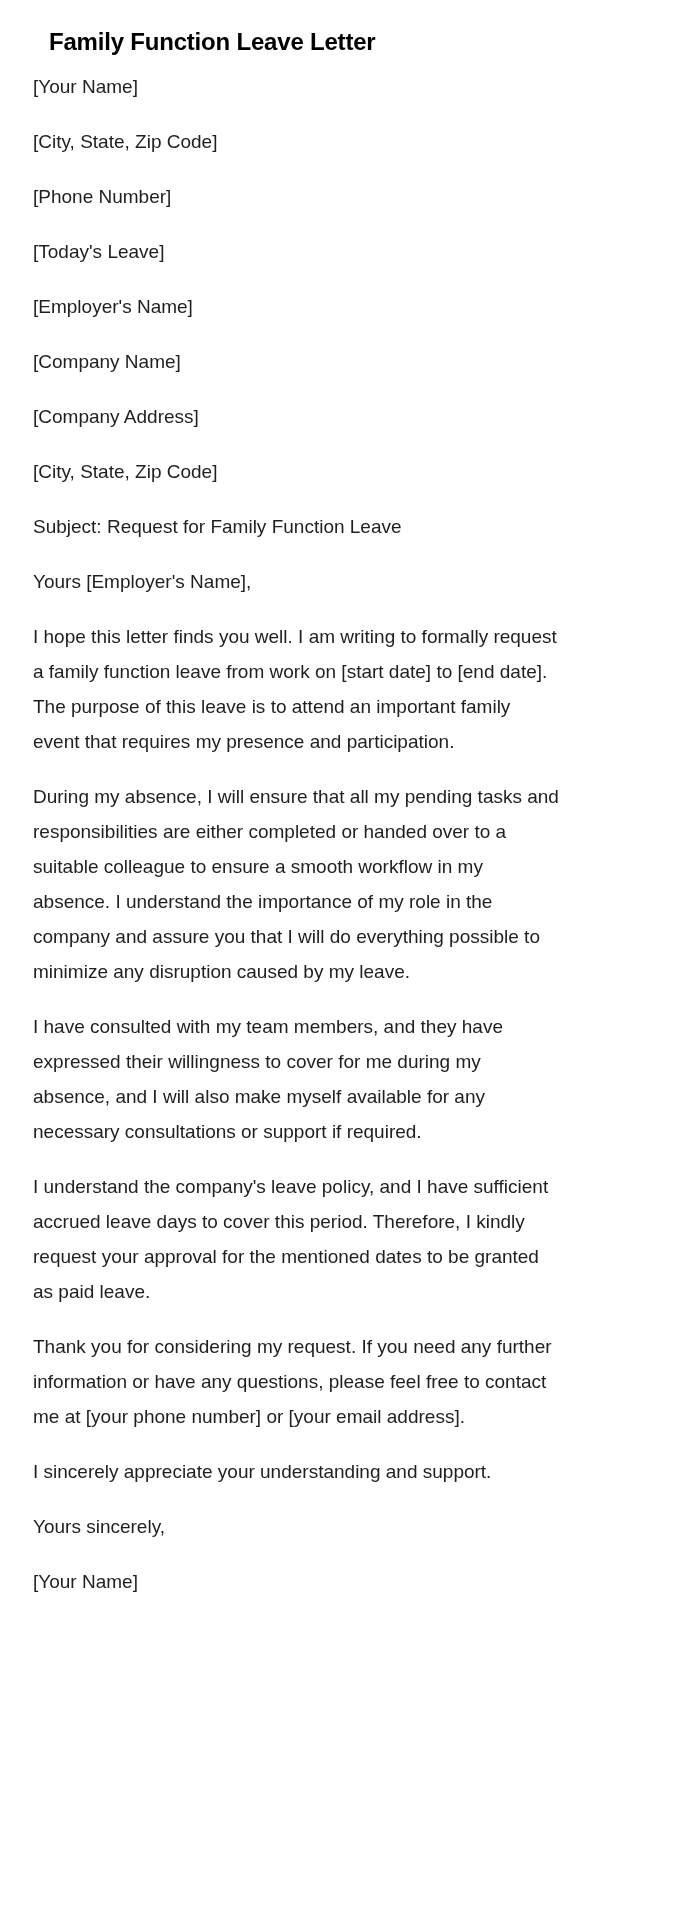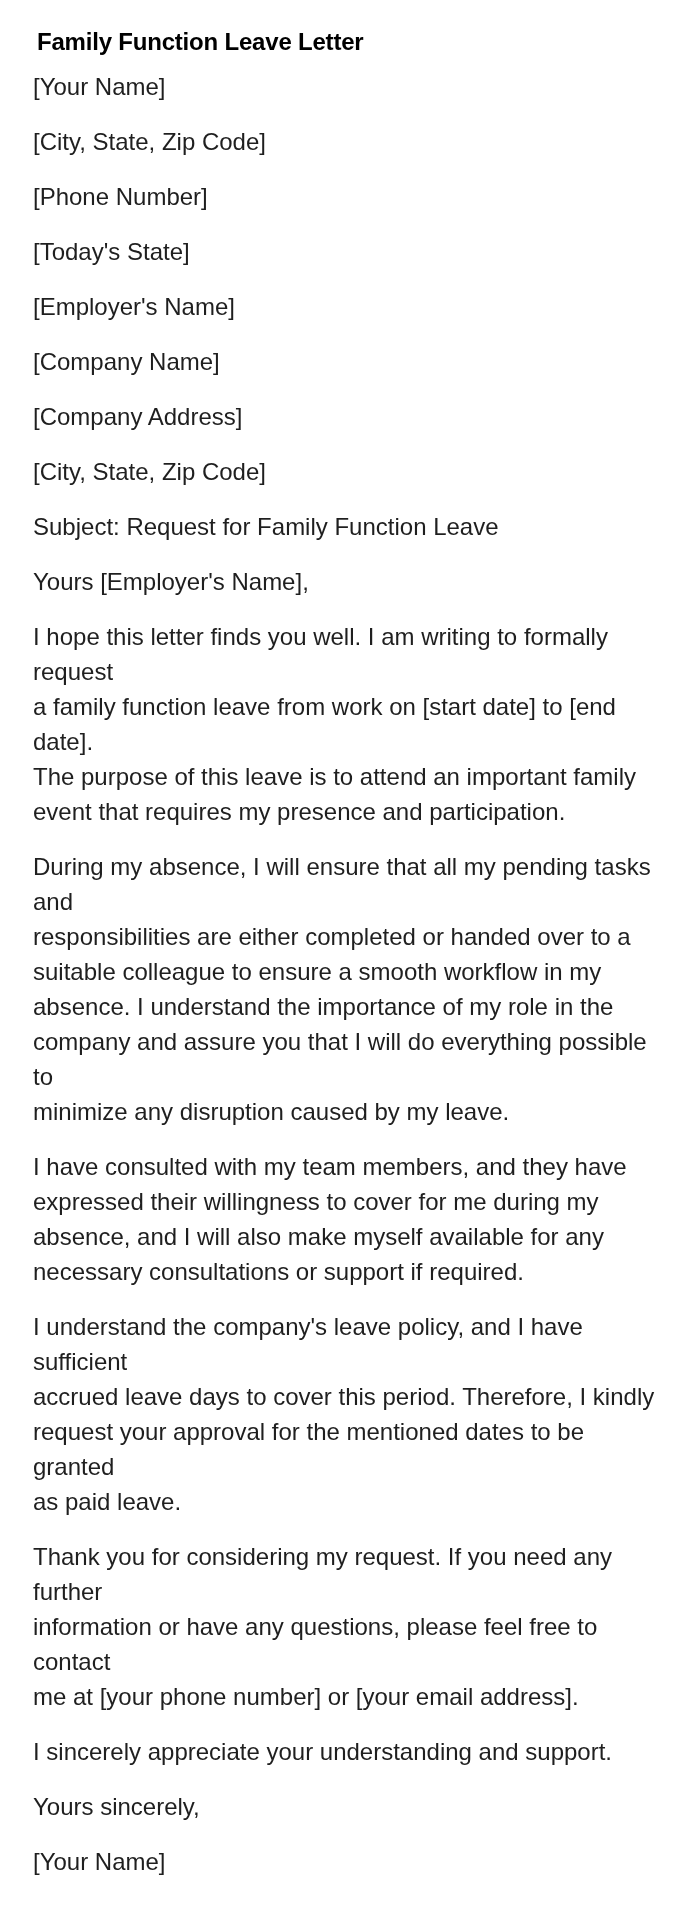--- a/index.html
+++ b/index.html
@@ -14,46 +14,46 @@
     padding: 27px 30px 40px 33px;
     background: #ffffff;
     font-family: "Liberation Sans", sans-serif;
     color: #1f1f1f;
   }
   .doc-title {
     font-size: 24px;
     line-height: 30px;
     font-weight: 700;
     color: #000000;
-    margin: 0 0 12px 4px;
+    margin: 0 0 12px 16px;
     letter-spacing: -0.2px;
   }
   .line, .para {
-    font-size: 24px;
+    font-size: 19px;
     line-height: 35px;
     font-weight: 400;
     margin: 0 0 20px 0;
     color: #1f1f1f;
   }
   .para {
     white-space: pre-line; 
   }
 </style>
 </head>
 <body>
 
 <div class="page">
 
   <h1 class="doc-title">Family Function Leave Letter</h1>
 
   <p class="line">[Your Name]</p>
   <p class="line">[City, State, Zip Code]</p>
   <p class="line">[Phone Number]</p>
 
-  <p class="line">[Today's State]</p>
+  <p class="line">[Today's Leave]</p>
 
   <p class="line">[Employer's Name]</p>
   <p class="line">[Company Name]</p>
   <p class="line">[Company Address]</p>
   <p class="line">[City, State, Zip Code]</p>
 
   <p class="line">Subject: Request for Family Function Leave</p>
 
   <p class="line">Yours [Employer's Name],</p>
 

